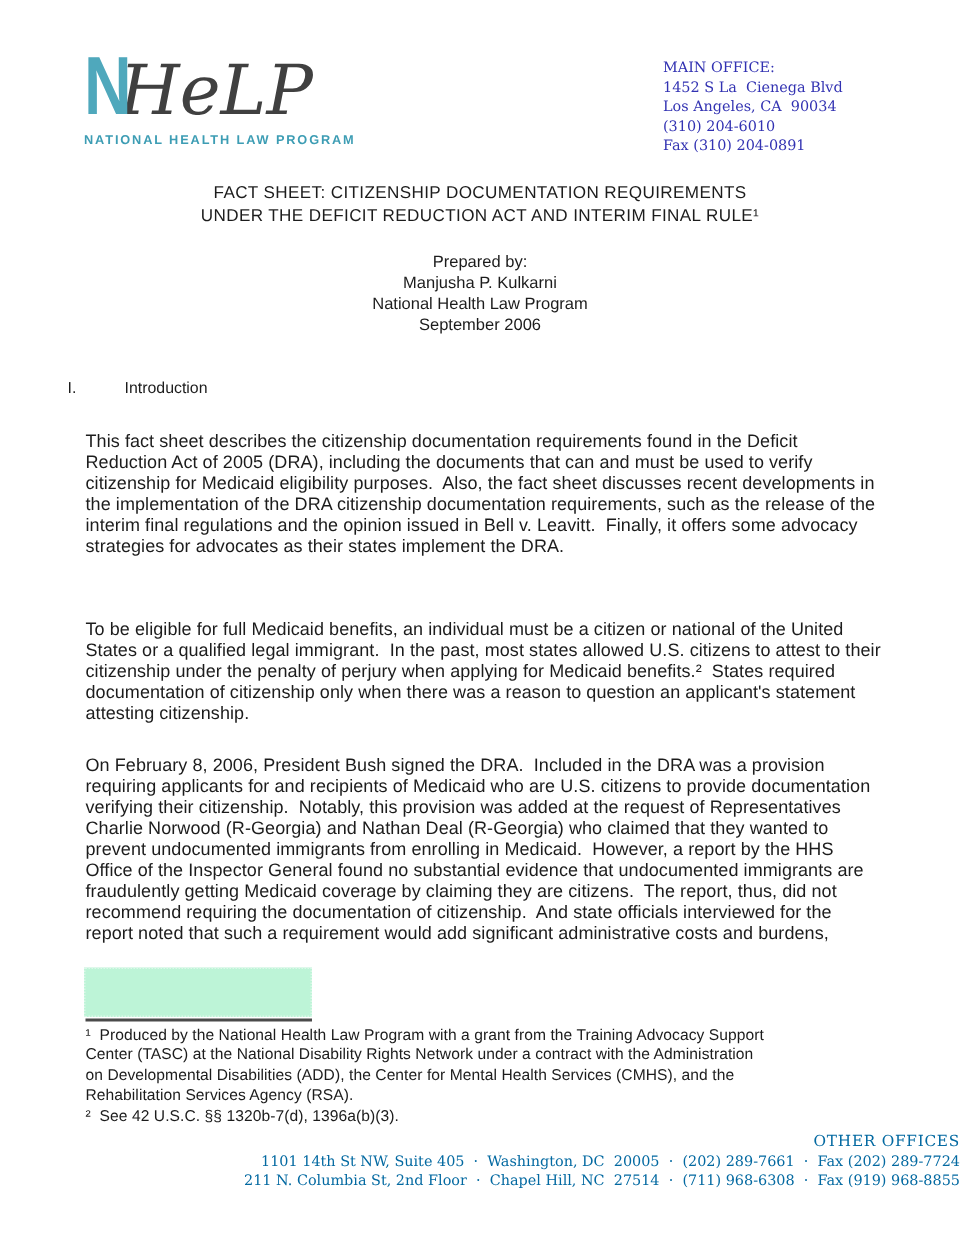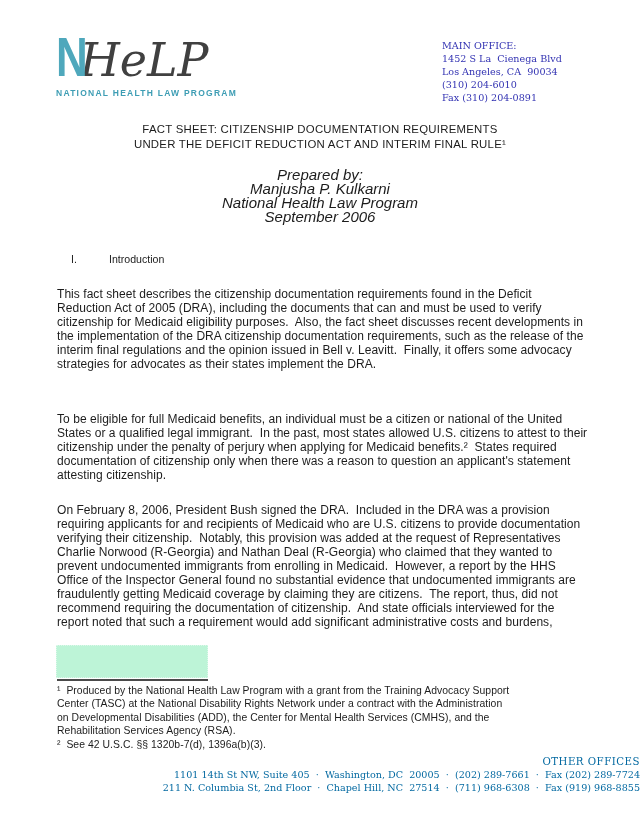--- a/index.html
+++ b/index.html
@@ -56,26 +56,26 @@
   
   .doc-title {
     position: absolute; left: 0; top: 122px; width: 640px;
     text-align: center;
     font-size: 11.4px; line-height: 15px; letter-spacing: 0.25px;
     color: #1c1c1c;
   }
   .byline {
     position: absolute; left: 0; top: 168px; width: 640px;
     text-align: center;
-    font-size: 15px; line-height: 14px; font-style: italic;
+    font-size: 11px; line-height: 14px;
   }
 
   
   .sec-heading {
-    position: absolute; left: 71px; width: 540px;
+    position: absolute; left: 45px; width: 540px;
     font-size: 10.6px; line-height: 14px;
   }
   .sec-num { display: inline-block; width: 38px; }
   .para {
     position: absolute; left: 57px; width: 540px;
     font-size: 12px; line-height: 14px; letter-spacing: 0.05px;
   }
   #sec1-heading { top: 252px; }
   #para-intro   { top: 287px; }
   #sec2-heading { top: 382px; }

